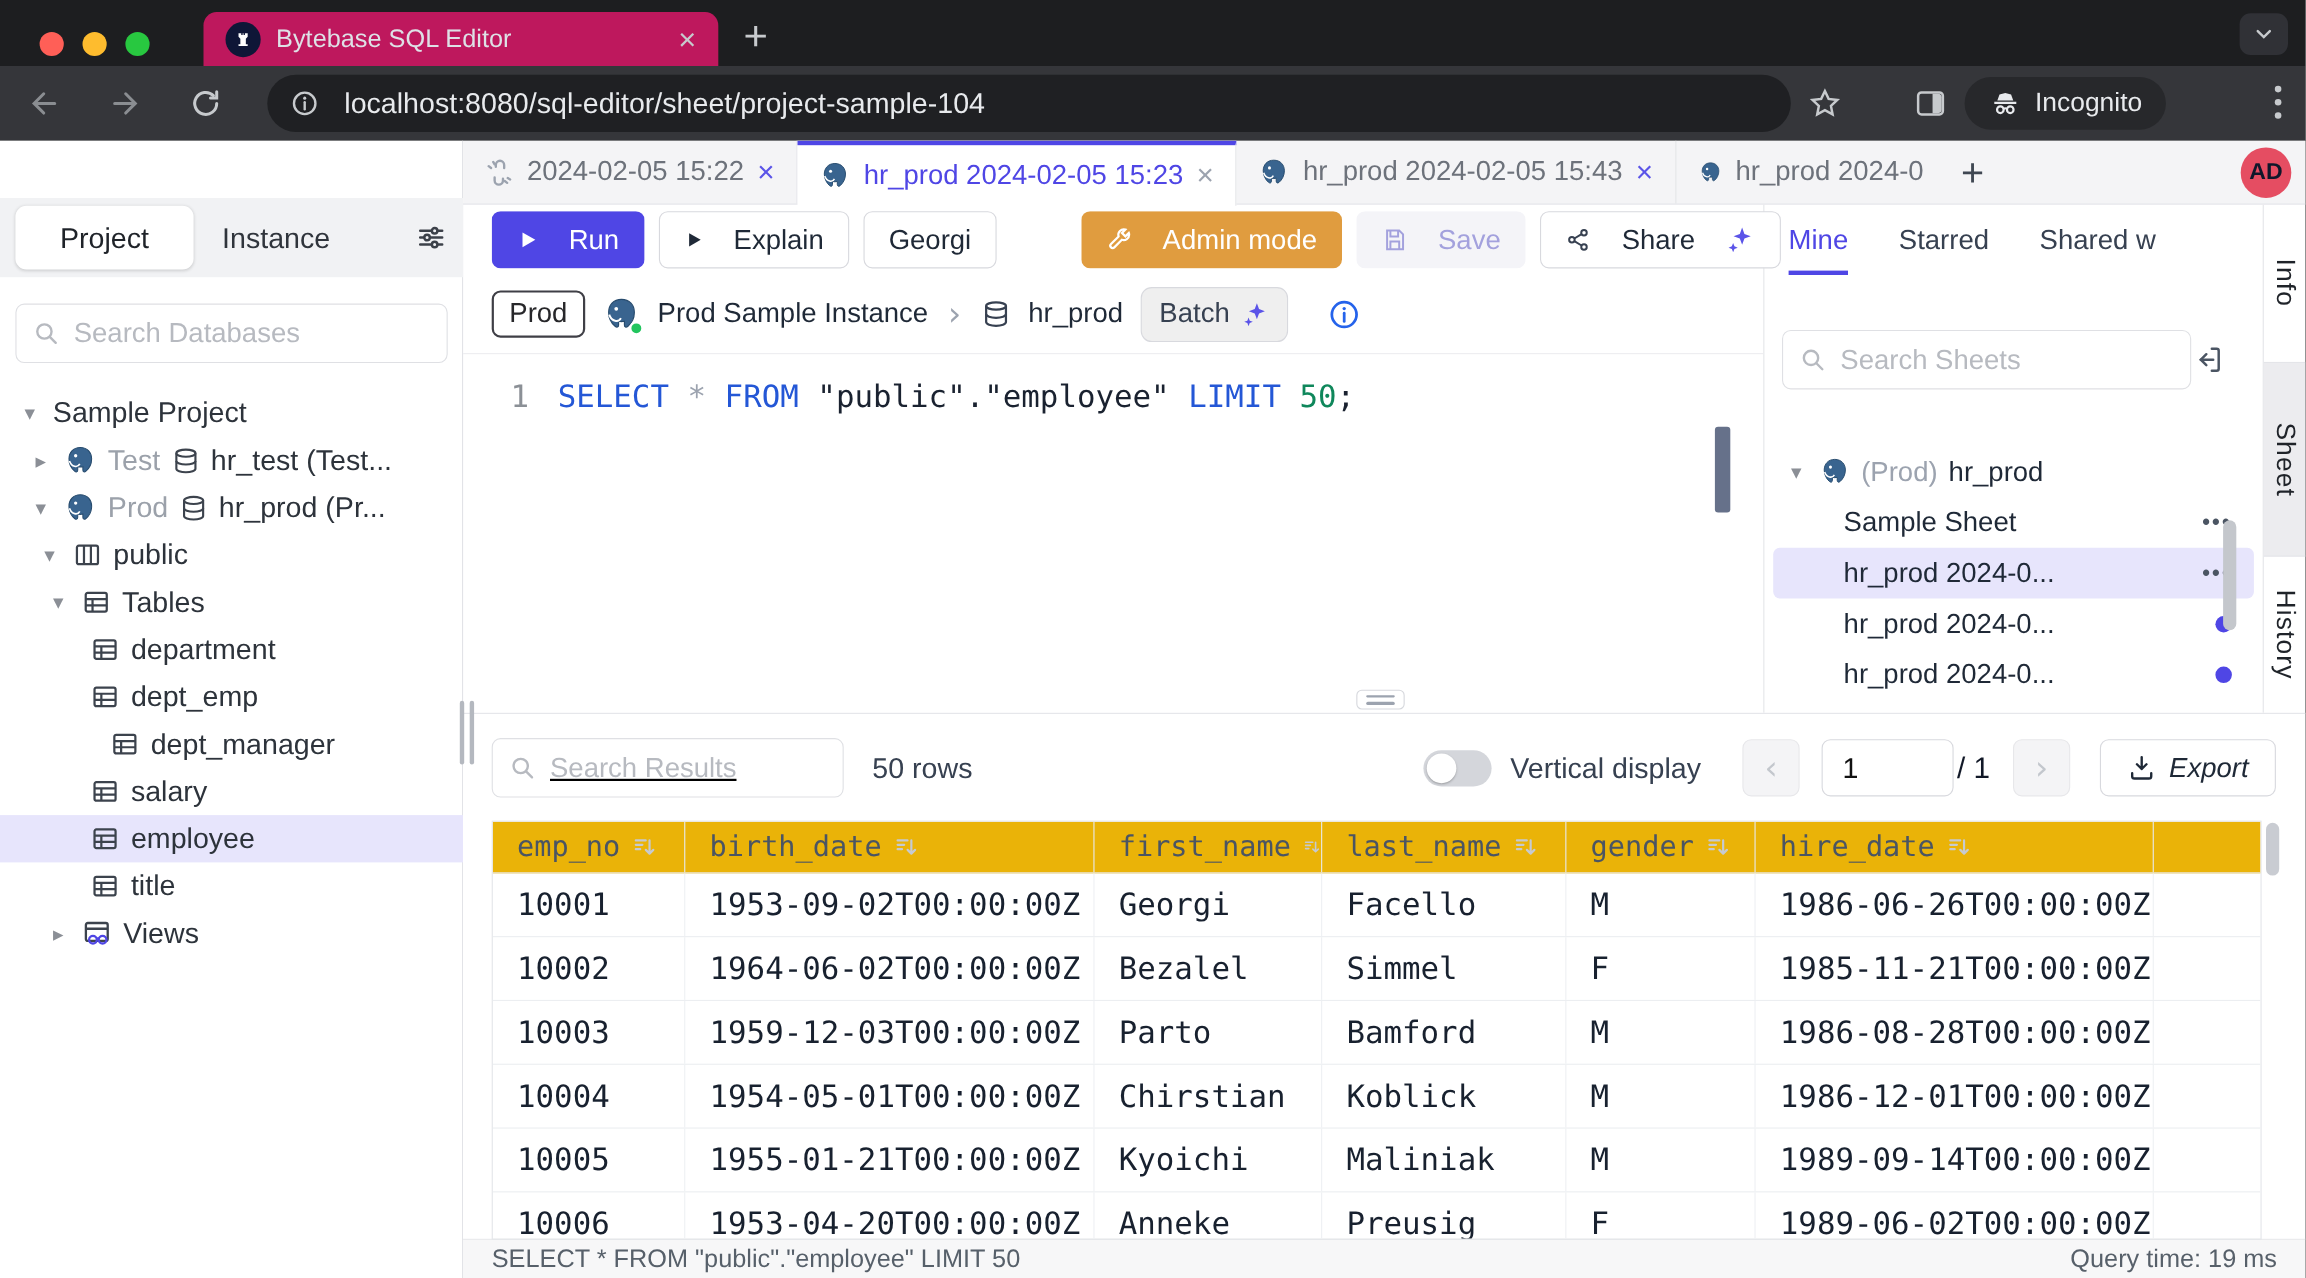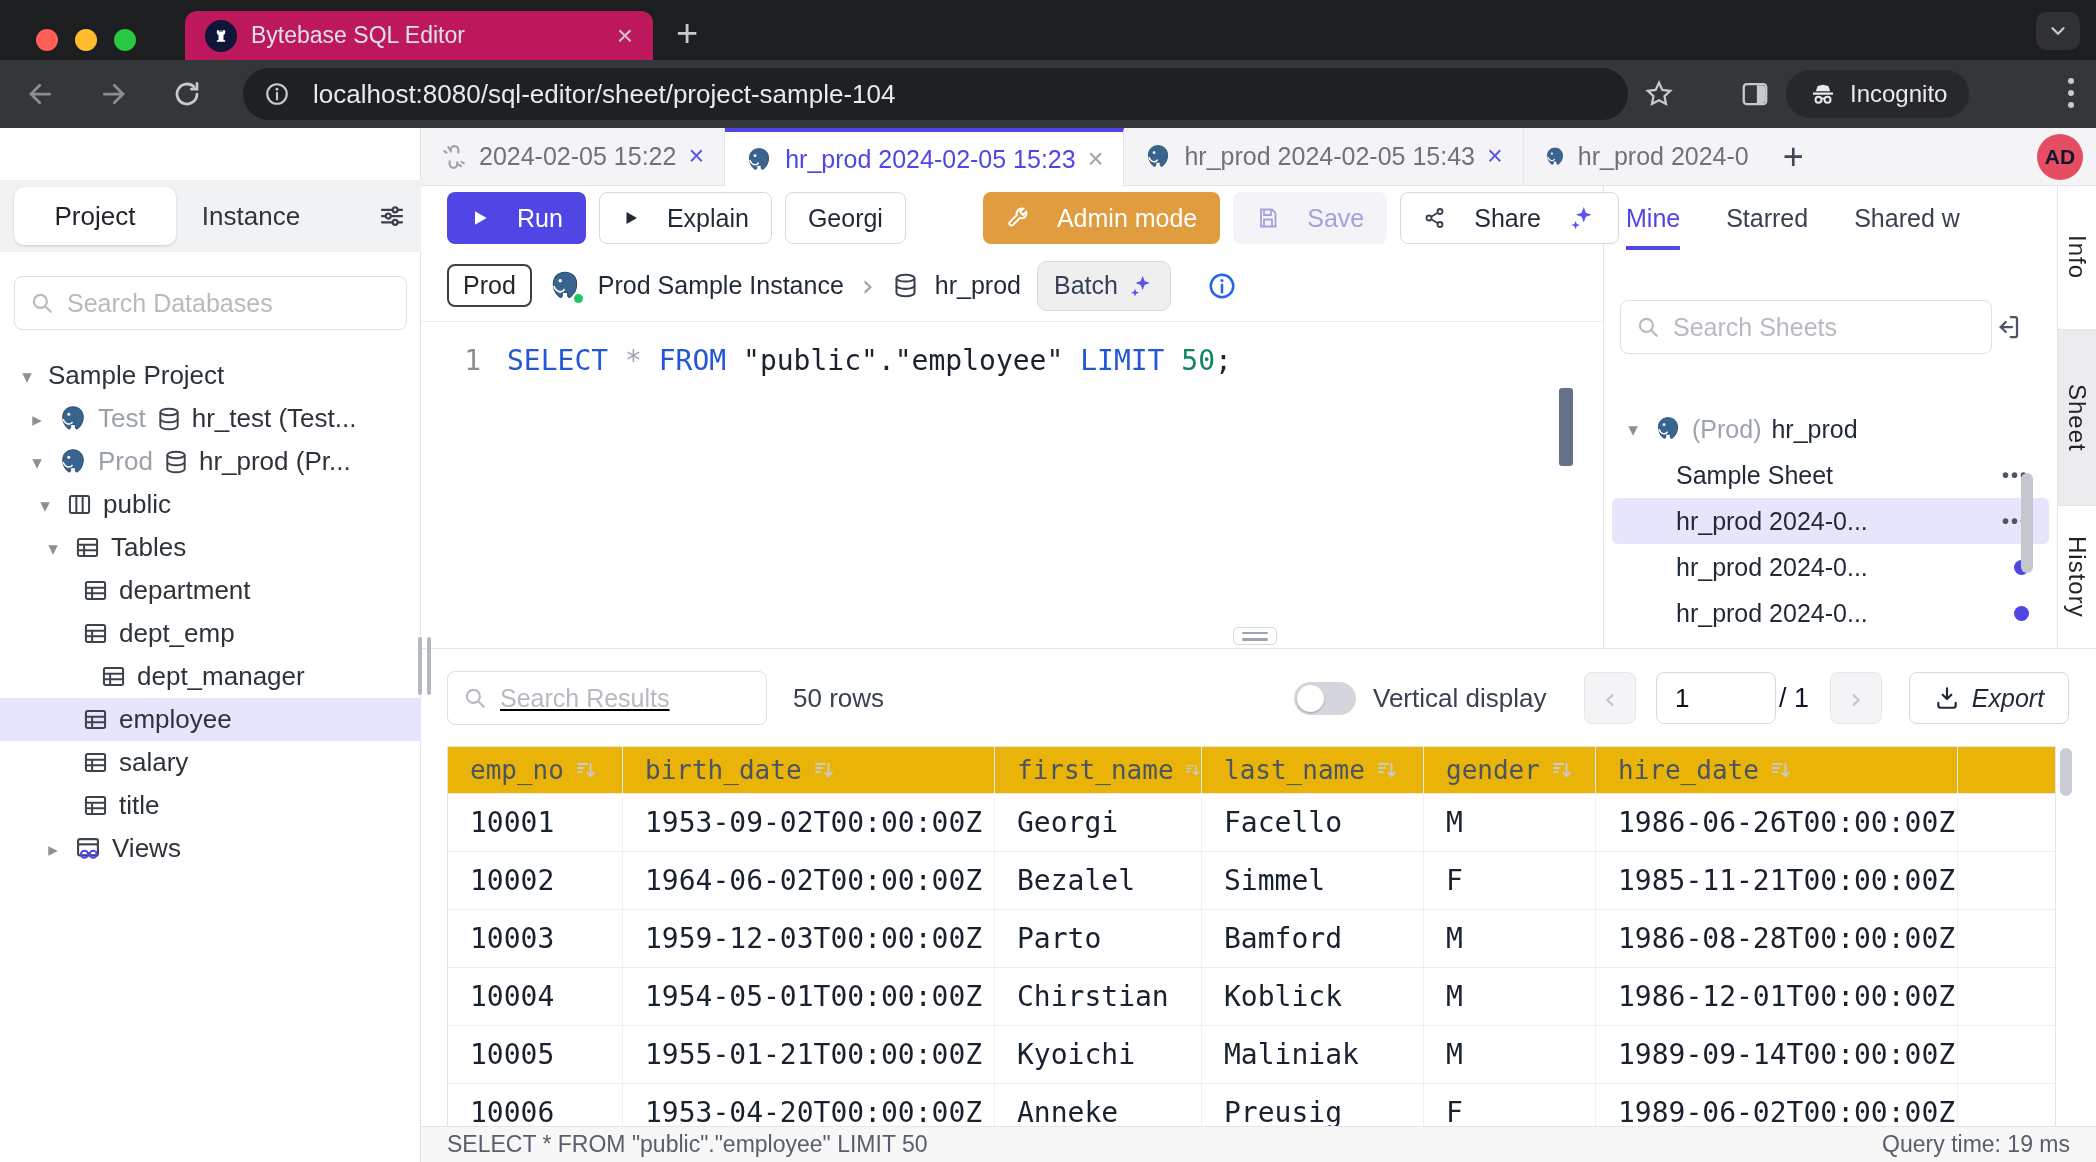--- a/index.html
+++ b/index.html
@@ -330,33 +330,33 @@
             </svg>
           <span>dept_emp</span>
         </div>
         <div class="trow" style="padding-left:100px">
           <svg class="ticon" width="27" height="27" viewBox="0 0 24 24" fill="none" stroke="currentColor" stroke-width="1.8">
               <rect x="3.5" y="4.5" width="17" height="15" rx="1.5"></rect>
               <path d="M3.5 9.5h17M3.5 14.5h17M9 9.5v10"></path>
             </svg>
           <span>dept_manager</span>
         </div>
+        <div class="trow" style="padding-left:82px">
+          <svg class="ticon" width="27" height="27" viewBox="0 0 24 24" fill="none" stroke="currentColor" stroke-width="1.8">
+              <rect x="3.5" y="4.5" width="17" height="15" rx="1.5"></rect>
+              <path d="M3.5 9.5h17M3.5 14.5h17M9 9.5v10"></path>
+            </svg>
+          <span>salary</span>
+        </div>
         <div class="trow sel" style="padding-left:82px">
           <svg class="ticon" width="27" height="27" viewBox="0 0 24 24" fill="none" stroke="currentColor" stroke-width="1.8">
               <rect x="3.5" y="4.5" width="17" height="15" rx="1.5"></rect>
               <path d="M3.5 9.5h17M3.5 14.5h17M9 9.5v10"></path>
             </svg>
           <span>employee</span>
-        </div>
-        <div class="trow" style="padding-left:82px">
-          <svg class="ticon" width="27" height="27" viewBox="0 0 24 24" fill="none" stroke="currentColor" stroke-width="1.8">
-              <rect x="3.5" y="4.5" width="17" height="15" rx="1.5"></rect>
-              <path d="M3.5 9.5h17M3.5 14.5h17M9 9.5v10"></path>
-            </svg>
-          <span>salary</span>
         </div>
         <div class="trow" style="padding-left:82px">
           <svg class="ticon" width="27" height="27" viewBox="0 0 24 24" fill="none" stroke="currentColor" stroke-width="1.8">
               <rect x="3.5" y="4.5" width="17" height="15" rx="1.5"></rect>
               <path d="M3.5 9.5h17M3.5 14.5h17M9 9.5v10"></path>
             </svg>
           <span>title</span>
         </div>
         <div class="trow" style="padding-left:42px">
           <span class="caret glyph">▸</span>

